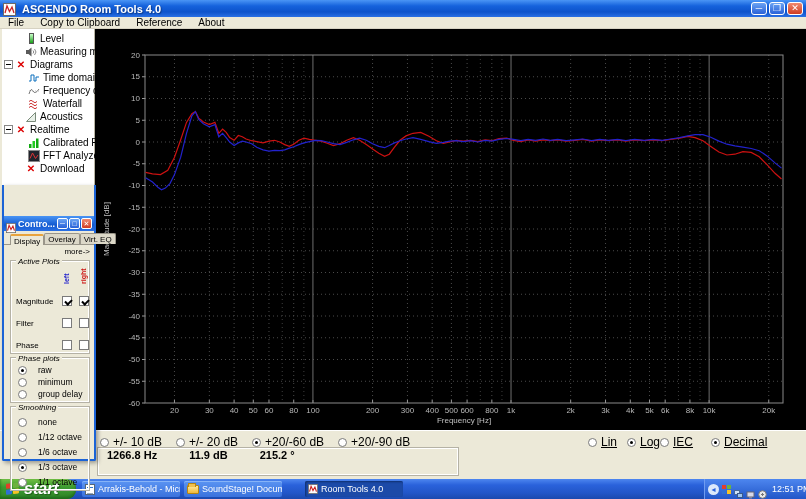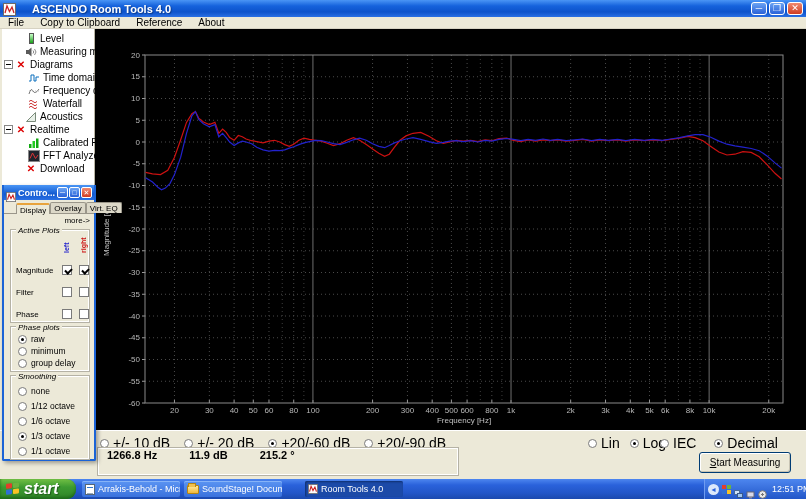--- a/index.html
+++ b/index.html
@@ -3,21 +3,21 @@
 <meta charset="utf-8">
 <style>
   * { margin:0; padding:0; box-sizing:border-box; }
   html,body { width:806px; height:499px; overflow:hidden; font-family:"Liberation Sans", sans-serif; }
   .app { position:relative; width:806px; height:499px; background:#ece9d8; }
 
   
   .titlebar { position:absolute; top:0; left:0; right:0; height:17px;
     background:linear-gradient(180deg,#4a95f5 0%,#1562dc 35%,#0d53cb 70%,#2a70e4 100%);
     display:flex; align-items:center; padding:0 3px; }
-  .titlebar .title { color:#fff; font-weight:bold; font-size:11px; margin-left:16px; flex:1;
+  .titlebar .title { color:#fff; font-weight:bold; font-size:11px; margin-left:6px; flex:1;
     text-shadow:1px 1px 1px #0a3a8c; white-space:nowrap; }
   .winbtns { display:flex; gap:2px; }
   .winbtn { width:16px; height:13px; border-radius:3px; border:1px solid #fff;
     background:linear-gradient(180deg,#6aa3f3,#2a62d8); color:#fff; font-size:9px; line-height:11px;
     text-align:center; }
   .winbtn.close { background:linear-gradient(180deg,#ef8a70,#cf3c22); }
   .appico { width:13px; height:13px; display:inline-block; }
 
   
   .menubar { position:absolute; top:17px; left:0; right:0; height:12px; background:#ece9d8;
@@ -40,52 +40,52 @@
     border:1px solid #555; }
 
   .chart-panel { position:absolute; left:95px; top:0; width:711px; height:401px; background:#000; }
   .chart-panel svg { display:block; }
 
   
   .cpanel { position:absolute; left:2px; top:185px; width:94px; height:276px; z-index:6;
     border:2px solid #1b63d6; border-top:none; border-radius:0 0 2px 2px; background:#ece9d8;
     box-shadow:2px 2px 4px rgba(0,0,0,.35); }
   .cpanel .ctitle { height:15px; background:linear-gradient(180deg,#4a95f5,#1159d0 60%,#2a70e4);
-    display:flex; align-items:center; padding:0 2px; }
+    display:flex; align-items:center; padding:0 2px;margin-top:31px; }
   .cpanel .ctitle .t { flex:1; color:#fff; font-weight:bold; font-size:9px; margin-left:2px; white-space:nowrap; overflow:hidden; }
   .cbtn { width:11px; height:11px; border-radius:2px; border:1px solid #fff; flex:none; margin-left:1px;
     background:linear-gradient(180deg,#6aa3f3,#2a62d8); color:#fff; font-size:7px; line-height:9px; text-align:center; }
   .cbtn.close { background:linear-gradient(180deg,#ef8a70,#cf3c22); }
-  .tabs { display:flex; padding:2px 2px 0 12px; border-bottom:1px solid #9a968a; height:14px; }
+  .tabs { display:flex; padding:2px 2px 0 6px; border-bottom:1px solid #9a968a; height:14px; }
   .tab { font-size:8px; padding:1px 3px; border:1px solid #9a968a; border-bottom:none;
     border-radius:2px 2px 0 0; background:#dcd8c8; color:#000; white-space:nowrap; }
   .tab.on { background:#ece9d8; position:relative; top:1px; border-top:2px solid #e8a33d; }
   .morelink { text-align:right; font-size:8px; padding:2px 4px 0 0; color:#000; }
   .grp { border:1px solid #fff; outline:1px solid #b5b2a5; margin:5px 5px 0 7px; position:relative;
     padding:4px 2px 2px 4px; }
   .grp > .glabel { position:absolute; top:-5px; left:4px; background:#ece9d8; font-size:8px; padding:0 2px;font-style:italic; }
   .apgrid { display:grid; grid-template-columns:42px 17px 17px; align-items:center; row-gap:12px; }
   .vlabel { writing-mode:vertical-rl; transform:rotate(180deg); font-size:7px; font-weight:bold;
     height:18px; justify-self:center; }
   .aplbl { font-size:8px; white-space:nowrap; }
   .cb { width:10px; height:10px; background:#fff; border:1px solid #7a7a7a; position:relative; justify-self:center; }
   .cb.on::after { content:""; position:absolute; left:2px; top:2px; width:5px; height:3px;
     border-left:2px solid #000; border-bottom:2px solid #000; transform:rotate(-45deg); }
-  .rrow { display:flex; align-items:center; gap:4px; margin:2px 0 0 2px; }
+  .rrow { display:flex; align-items:center; gap:11px; margin:2px 0 0 2px; }
   .rd { width:9px; height:9px; border-radius:50%; background:#fff; border:1px solid #7a7a7a; position:relative; flex:none; }
   .rd.on::after { content:""; position:absolute; left:2px; top:2px; width:3px; height:3px; border-radius:50%; background:#000; }
   .rlbl { font-size:8.5px; white-space:nowrap; }
   .smooth .rrow { margin-top:5px; }
 
   
   .bottom { position:absolute; top:430px; left:0; width:806px; height:47px; background:#ece9d8;
     border-top:1px solid #fff; }
   .rangerow { position:absolute; left:100px; top:4px; display:flex; gap:14px; }
   .optrow { display:flex; align-items:center; gap:4px; }
-  .optrow .rlbl { font-size:14px; }
+  .optrow .rlbl { font-size:12px;text-decoration:underline; }
   .axisopts { position:absolute; left:588px; top:4px; display:flex; gap:10px; }
   .unitopts { position:absolute; left:660px; top:4px; display:flex; gap:18px; }
   .cursorbox { position:absolute; left:98px; top:17px; width:360px; height:27px;
     border:1px solid #fff; outline:1px solid #b5b2a5; }
   .cursorbox .clabel { font-size:8px; margin:1px 0 0 8px; }
   .cursorbox .cvals { display:flex; margin-left:8px; font-size:11px; font-weight:bold; gap:32px; }
   .startbtn { position:absolute; left:699px; top:21px; width:92px; height:21px; background:#ece9d8;
     border:1px solid #003c74; border-radius:3px; font-size:10px; text-align:center; line-height:19px;
     box-shadow:inset 1px 1px 0 #fff, inset -1px -1px 0 #c8c4b4; }
   .startbtn span { display:inline-block; }
@@ -499,23 +499,20 @@
     </div>
 
     <div class="cursorbox">
       <div class="cvals">
         <span>1266.8 Hz</span>
         <span>11.9 dB</span>
         <span>215.2 °</span>
       </div>
     </div>
 
-    <div class="startbtn">
-      <span>Start Measuring</span>
-    </div>
   </div>
 
   <div class="taskbar">
     <div class="startorb">
       <span class="flag">
         <i style="background:#e33e2b;"></i>
           <i style="background:#6cb33f;"></i>
         <i style="background:#2f6fd6;"></i>
           <i style="background:#f7c325;"></i>
       </span>

